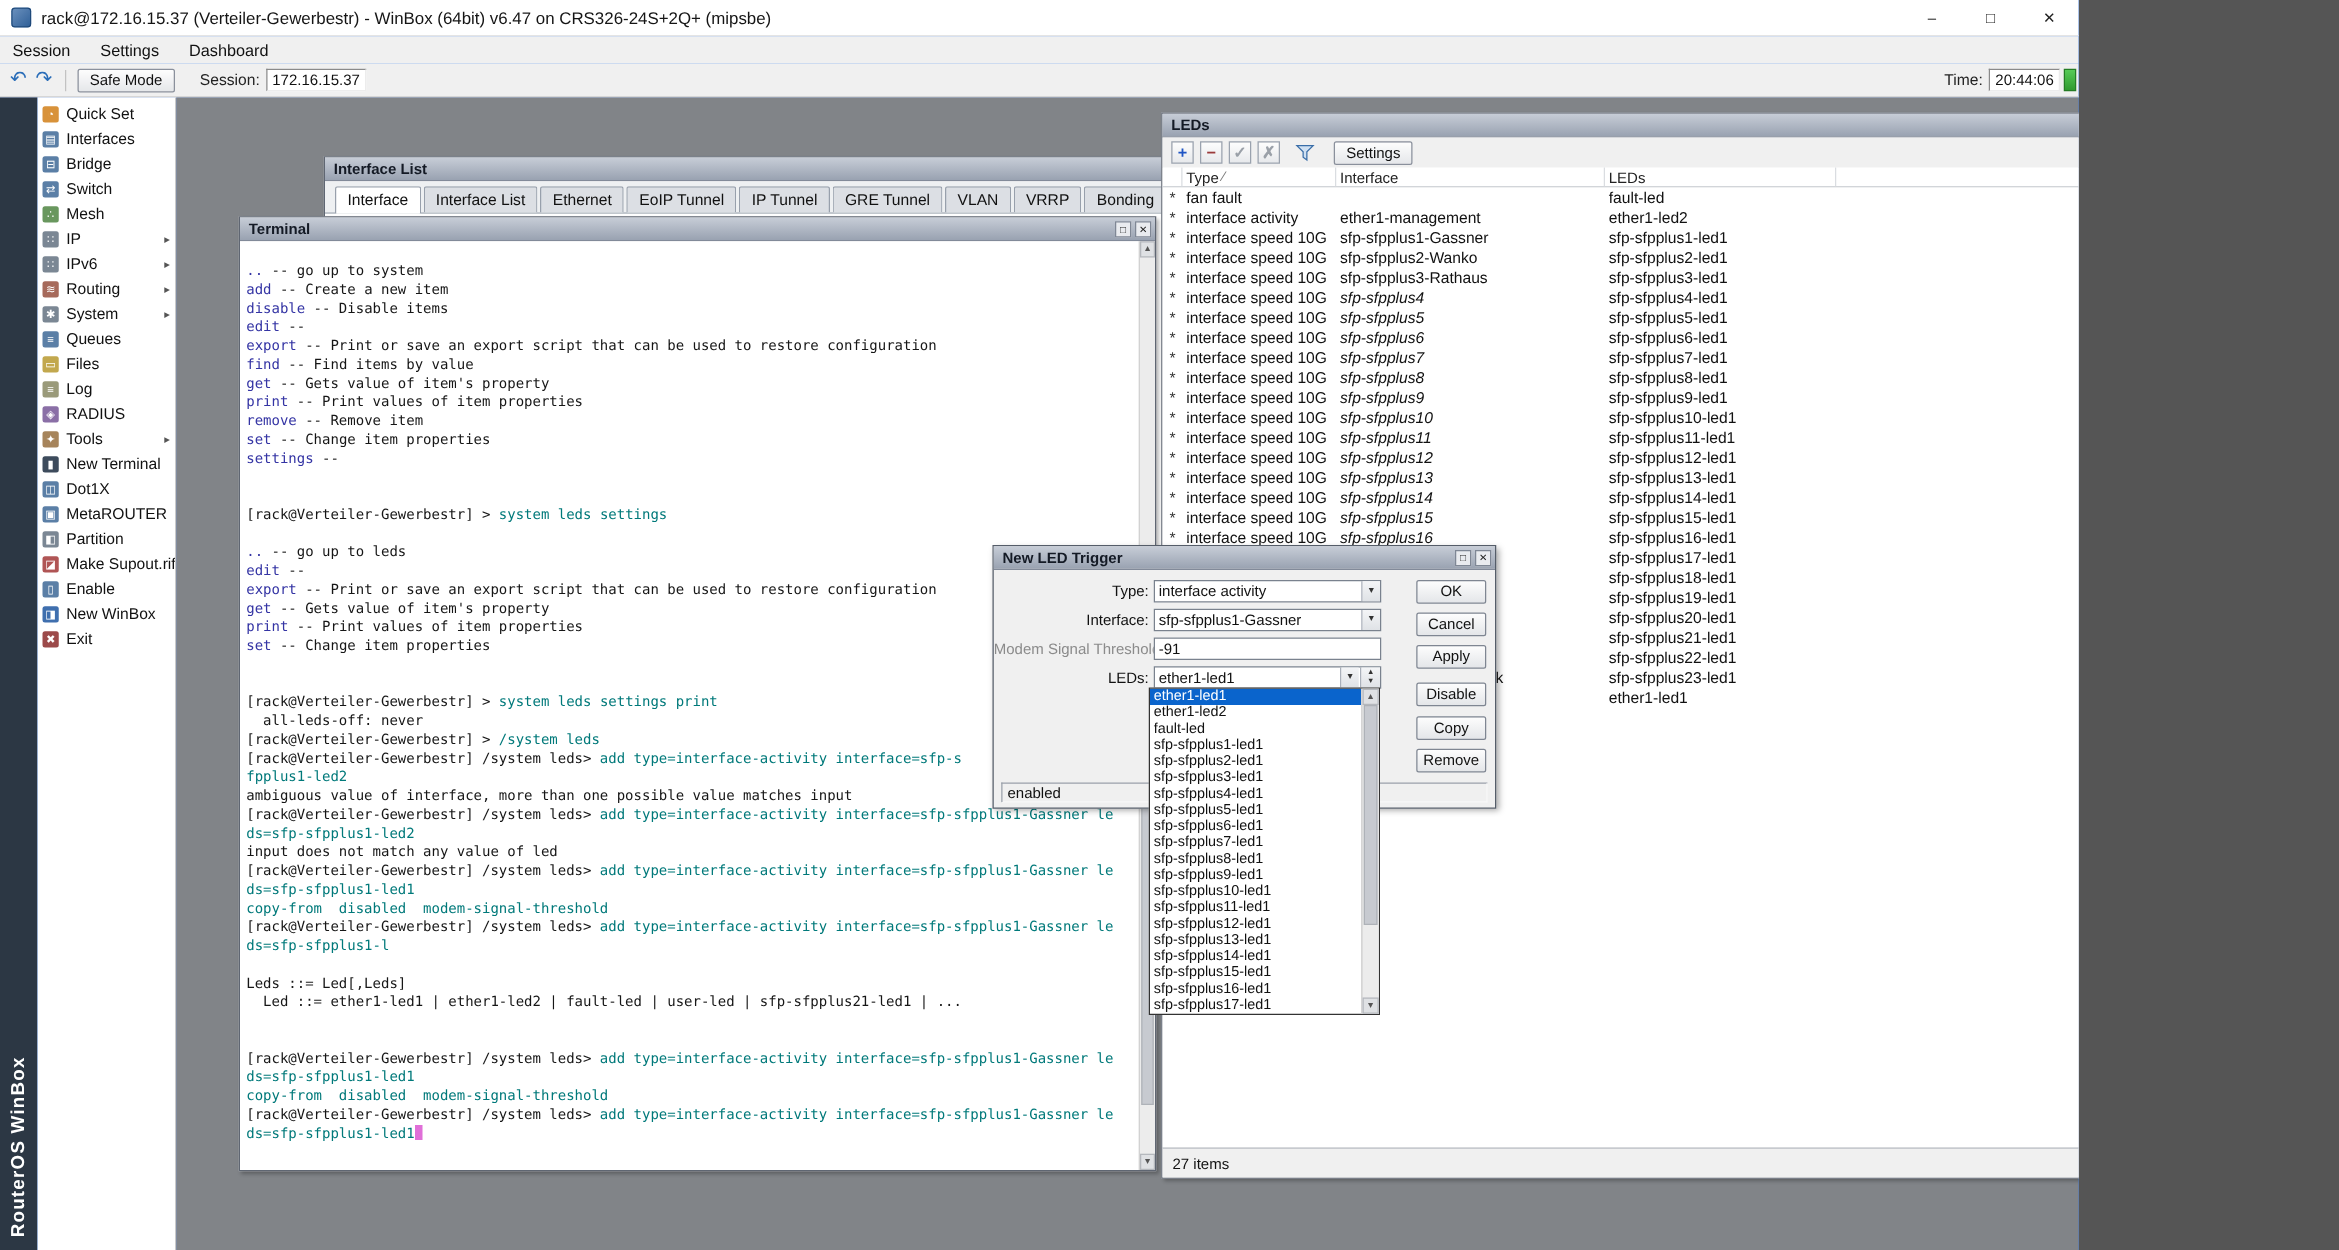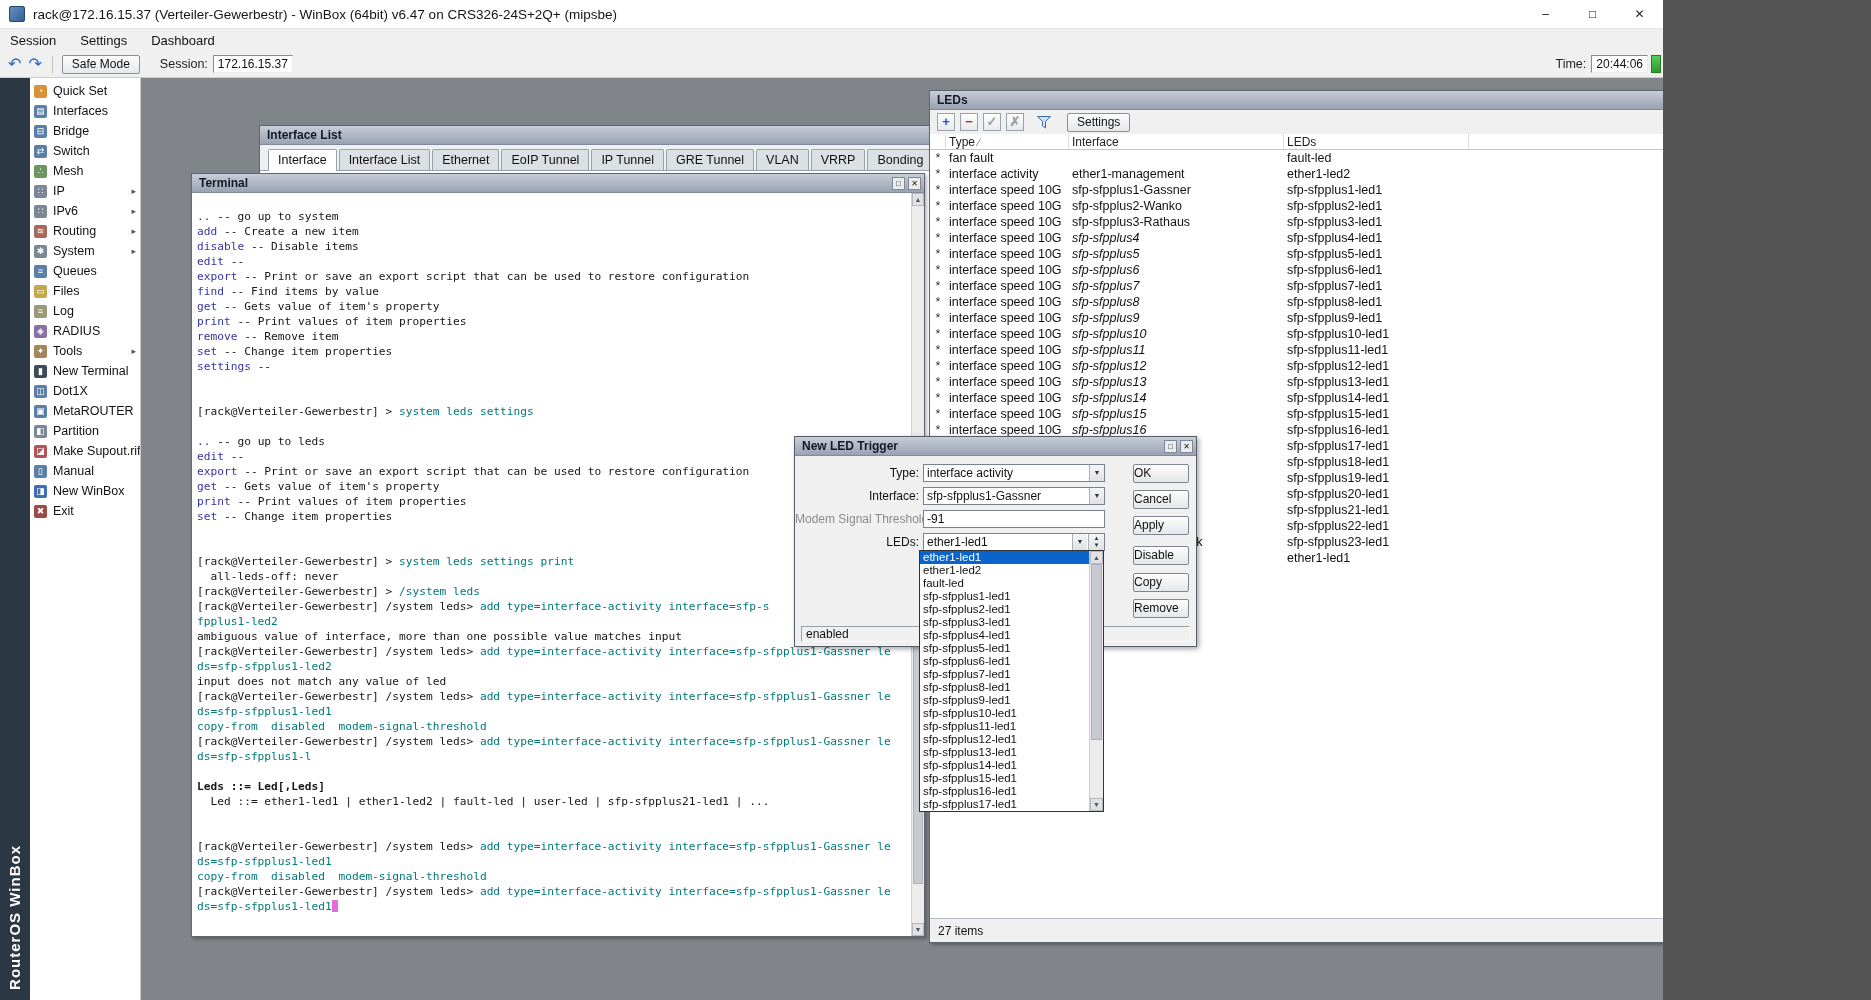--- a/index.html
+++ b/index.html
@@ -61,21 +61,21 @@
        margin-right:2px;border-radius:2px 2px 0 0;white-space:nowrap;}
   .tab.active{background:#fff;margin-bottom:-1px;padding-bottom:4px;}
   .il-body{flex:1;background:#fff;}
 
   
   .win.term{left:50px;top:95px;width:734px;height:764px;z-index:2;}
   .term-body{position:absolute;left:0;top:19px;right:13px;bottom:0;background:#fff;overflow:hidden;}
   .term-lines{padding:16px 0 0 5px;font-family:"DejaVu Sans Mono",monospace;font-size:11.2px;}
   .tl{height:15px;line-height:15px;white-space:pre;}
   .seg-p{color:#161616;} .seg-k{color:#3434a4;} .seg-t{color:#00797a;}
-  .seg-b{color:#161616;font-weight:bold;}
+  .seg-b{color:#161616;font-weight:normal;}
   .cursor{display:inline-block;width:6px;height:12px;background:#e06fd8;vertical-align:-2px;}
   .vscroll{position:absolute;top:19px;right:0;width:13px;bottom:0;background:#ececec;border-left:1px solid #d2d2d2;}
   .sb-up,.sb-down{position:absolute;left:0;right:0;height:13px;background:#dfe1e4;border:1px solid #b5b8bd;
                   font-size:7px;text-align:center;line-height:12px;color:#555;}
   .sb-down{bottom:0;}
   .term-thumb{position:absolute;left:1px;right:1px;top:61%;height:32%;background:#c7cad0;border:1px solid #aeb2b8;}
 
   
   .win.leds{left:788px;top:12px;width:857px;height:853px;z-index:3;display:flex;flex-direction:column;}
   .lw-toolbar{height:24px;display:flex;align-items:center;padding-left:7px;gap:5px;background:#f0f0f0;flex:none;}
@@ -112,21 +112,21 @@
   .dlabel{position:absolute;left:0;width:124px;text-align:right;font-size:12px;line-height:18px;white-space:nowrap;}
   .dlabel.dis{color:#8b8b8b;}
   .combo{position:absolute;left:128px;width:182px;height:18px;background:#fff;border:1px solid #7a828e;font-size:12px;}
   .combo-text{position:absolute;left:3px;top:0;line-height:16px;white-space:nowrap;}
   .combo-arrow{position:absolute;right:0;top:0;width:15px;height:16px;background:linear-gradient(#f4f5f7,#dfe2e6);
                border-left:1px solid #aab0ba;font-size:7px;text-align:center;line-height:15px;color:#333;}
   .combo-arrow.pos2{right:17px;}
   .combo-spin{position:absolute;right:0;top:0;width:16px;height:16px;background:linear-gradient(#f4f5f7,#dfe2e6);
               border-left:1px solid #aab0ba;display:flex;flex-direction:column;align-items:center;justify-content:center;}
   .combo-spin i{font-style:normal;font-size:6px;line-height:7px;color:#333;}
-  .dbtn{position:absolute;left:338px;width:56px;height:19px;font-size:12px;
+  .dbtn{position:absolute;left:338px;width:56px;height:19px;font-size:12px;text-align:center;
         border:1px solid #7f8692;background:linear-gradient(#fdfdfd,#e4e6e9);border-radius:2px;line-height:17px;}
   .dstatus{position:absolute;left:6px;right:6px;top:189px;height:16px;border:1px solid;
            border-color:#9aa0aa #f7f7f7 #f7f7f7 #9aa0aa;font-size:12px;line-height:14px;padding-left:4px;}
 
   
   .ddl{position:absolute;left:778px;top:472px;width:185px;height:262px;z-index:6;background:#fff;border:1px solid #333;}
   .ddl-items{position:absolute;left:0;top:0;right:14px;bottom:0;overflow:hidden;}
   .opt{height:13px;line-height:13px;font-size:11.5px;padding-left:3px;white-space:nowrap;}
   .opt.sel{background:#0a64cc;color:#fff;}
   .ddl-scroll{position:absolute;right:0;top:0;width:14px;bottom:0;background:#ececec;border-left:1px solid #ccc;}
@@ -245,21 +245,21 @@
         <div class="sb-item">
           <span class="sb-icon" style="background: rgb(123, 135, 148);">◧</span>
           <span class="sb-label">Partition</span>
         </div>
         <div class="sb-item">
           <span class="sb-icon" style="background: rgb(176, 85, 85);">◪</span>
           <span class="sb-label">Make Supout.rif</span>
         </div>
         <div class="sb-item">
           <span class="sb-icon" style="background: rgb(91, 127, 166);">▯</span>
-          <span class="sb-label">Manual</span>
+          <span class="sb-label">Enable</span>
         </div>
         <div class="sb-item">
           <span class="sb-icon" style="background: rgb(63, 111, 174);">◨</span>
           <span class="sb-label">New WinBox</span>
         </div>
         <div class="sb-item">
           <span class="sb-icon" style="background: rgb(156, 74, 74);">✖</span>
           <span class="sb-label">Exit</span>
         </div>
       </div>

